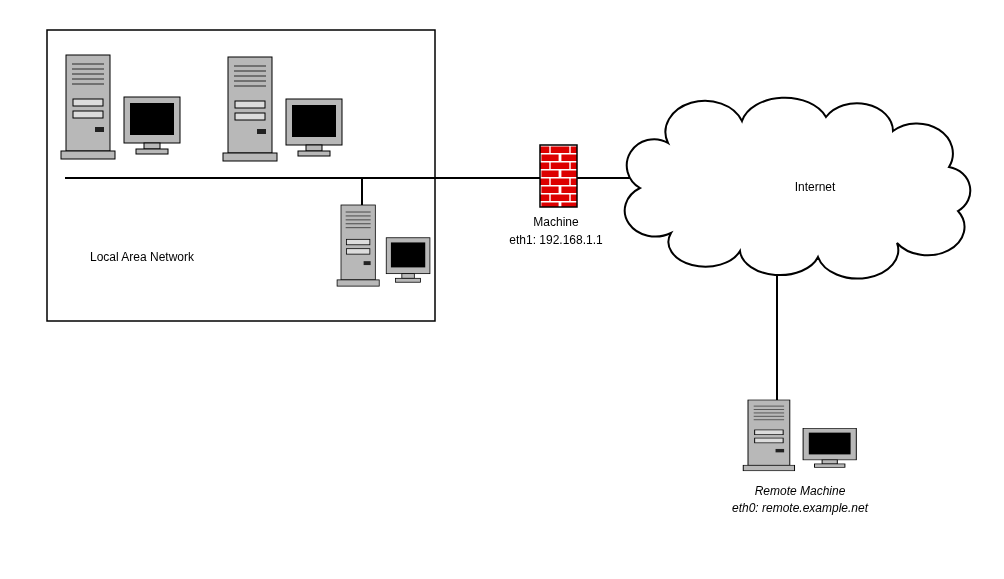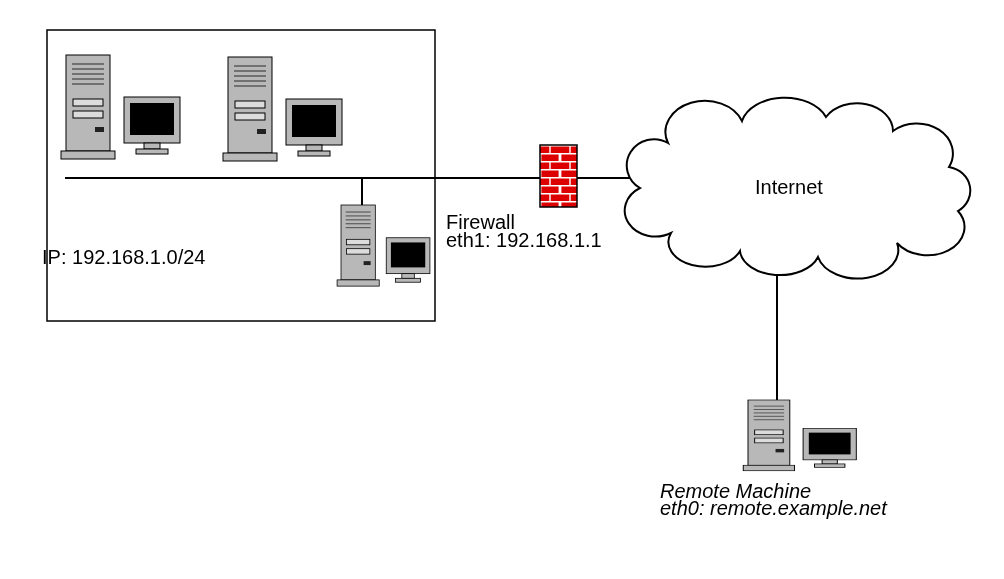--- a/index.html
+++ b/index.html
@@ -9,23 +9,23 @@
     height: 579px;
     background: #ffffff;
     font-family: "Liberation Sans", sans-serif;
     color: #000000;
     overflow: hidden;
   }
   .diagram-svg { position: absolute; left: 0; top: 0; z-index: 1; }
   .label {
     position: absolute;
     z-index: 2;
-    font-size: 20px;
+    font-size: 12px;
     line-height: 18px;
-    text-align: left;
+    text-align: center;
     white-space: nowrap;
   }
   .lan-label      { left: 42px;  top: 248px; width: 200px; }
   .firewall-label { left: 446px; top: 213px; width: 220px; }
   .internet-label { left: 755px; top: 178px; width: 120px; }
   .remote-label   { left: 660px; top: 483px; width: 280px; line-height: 17px; font-style: italic; }
 </style>
 </head>
 <body>
 
@@ -82,25 +82,25 @@
 
     <rect x="540" y="145" width="37" height="62" fill="url(#brick)" stroke="#000" stroke-width="1.5"></rect>
 
     <use href="#computer-sym" transform="translate(66,55)"></use>
     <use href="#computer-sym" transform="translate(228,57)"></use>
     <use href="#computer-sym" transform="translate(341,205) scale(0.78)"></use>
     <use href="#computer-sym" transform="translate(748,400) scale(0.95,0.68)"></use>
   </svg>
 
   <div class="label lan-label">
-    <div>IP: 192.168.1.0/24</div>
+    <div>Local Area Network</div>
   </div>
 
   <div class="label firewall-label">
-    <div>Firewall</div>
+    <div>Machine</div>
     <div>eth1: 192.168.1.1</div>
   </div>
 
   <div class="label internet-label">
     <div>Internet</div>
   </div>
 
   <div class="label remote-label">
     <div>Remote Machine</div>
     <div>eth0: remote.example.net</div>

